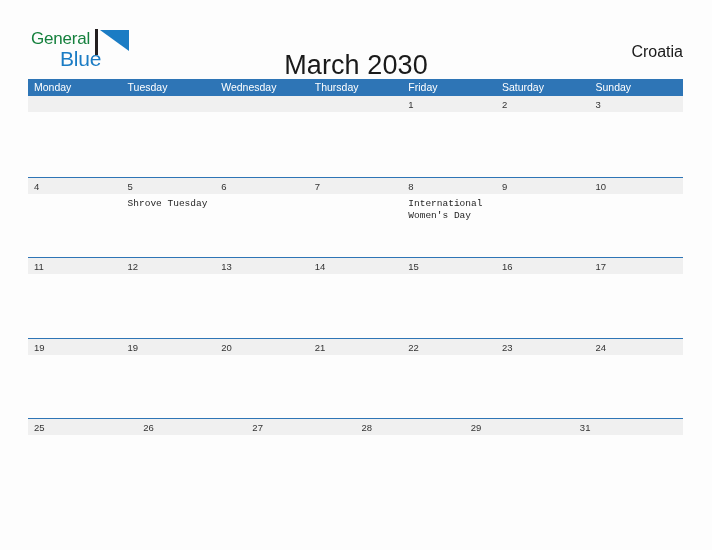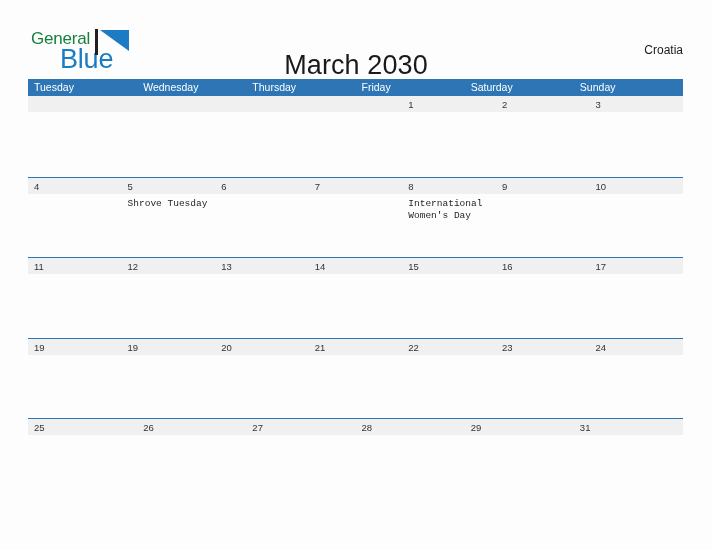--- a/index.html
+++ b/index.html
@@ -36,21 +36,21 @@
     font-size: 17px;
     color: #15803d;
     letter-spacing: -0.2px;
     line-height: 22px;
     white-space: nowrap;
   }
   .brand-line-2 {
     position: absolute;
     left: 29px;
     top: 20px;
-    font-size: 27px;
+    font-size: 21px;
     color: #1b7cc4;
     letter-spacing: -0.2px;
     line-height: 22px;
     white-space: nowrap;
   }
   .brand-mark {
     position: absolute;
     left: 64px;
     top: 1px;
     width: 40px;
@@ -67,21 +67,21 @@
     color: #1a1a1a;
     letter-spacing: 0.1px;
     font-weight: 400;
     margin-top: 17px;
   }
 
   .calendar-locale {
     position: absolute;
     right: 29px;
     top: 43px;
-    font-size: 12px;
+    font-size: 16px;
     color: #1a1a1a;
     font-weight: 400;
   }
 
   
   .calendar {
     position: absolute;
     left: 28px;
     top: 79px;
     width: 655px;
@@ -163,20 +163,21 @@
 
   <div class="calendar-title">March 2030</div>
 
   <div class="calendar-locale">Croatia</div>
 
 </div>
 
 <div class="calendar">
 
   <div class="weekday-row">
+    <div class="weekday-cell">Monday</div>
     <div class="weekday-cell">Tuesday</div>
     <div class="weekday-cell">Wednesday</div>
     <div class="weekday-cell">Thursday</div>
     <div class="weekday-cell">Friday</div>
     <div class="weekday-cell">Saturday</div>
     <div class="weekday-cell">Sunday</div>
   </div>
 
   <div id="week-rows">
       <div class="week-row">

